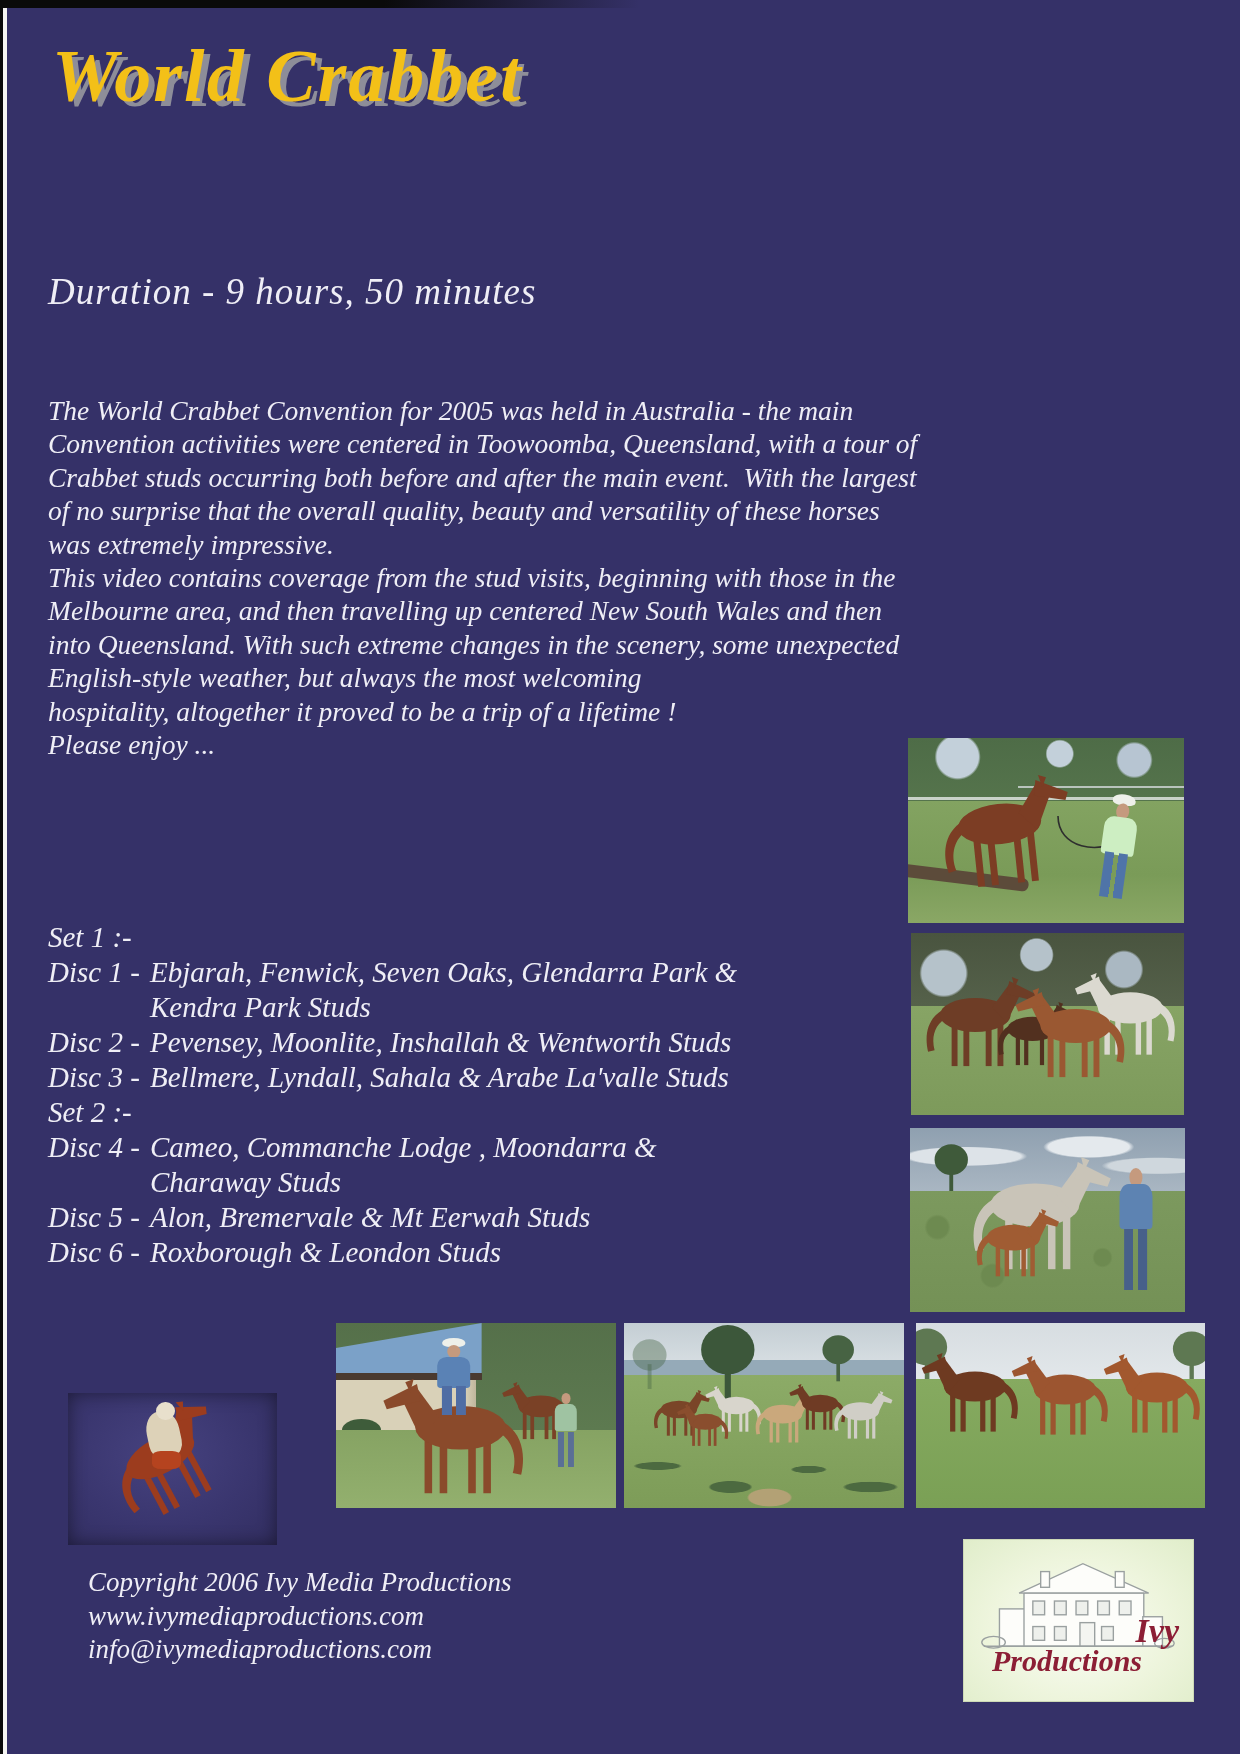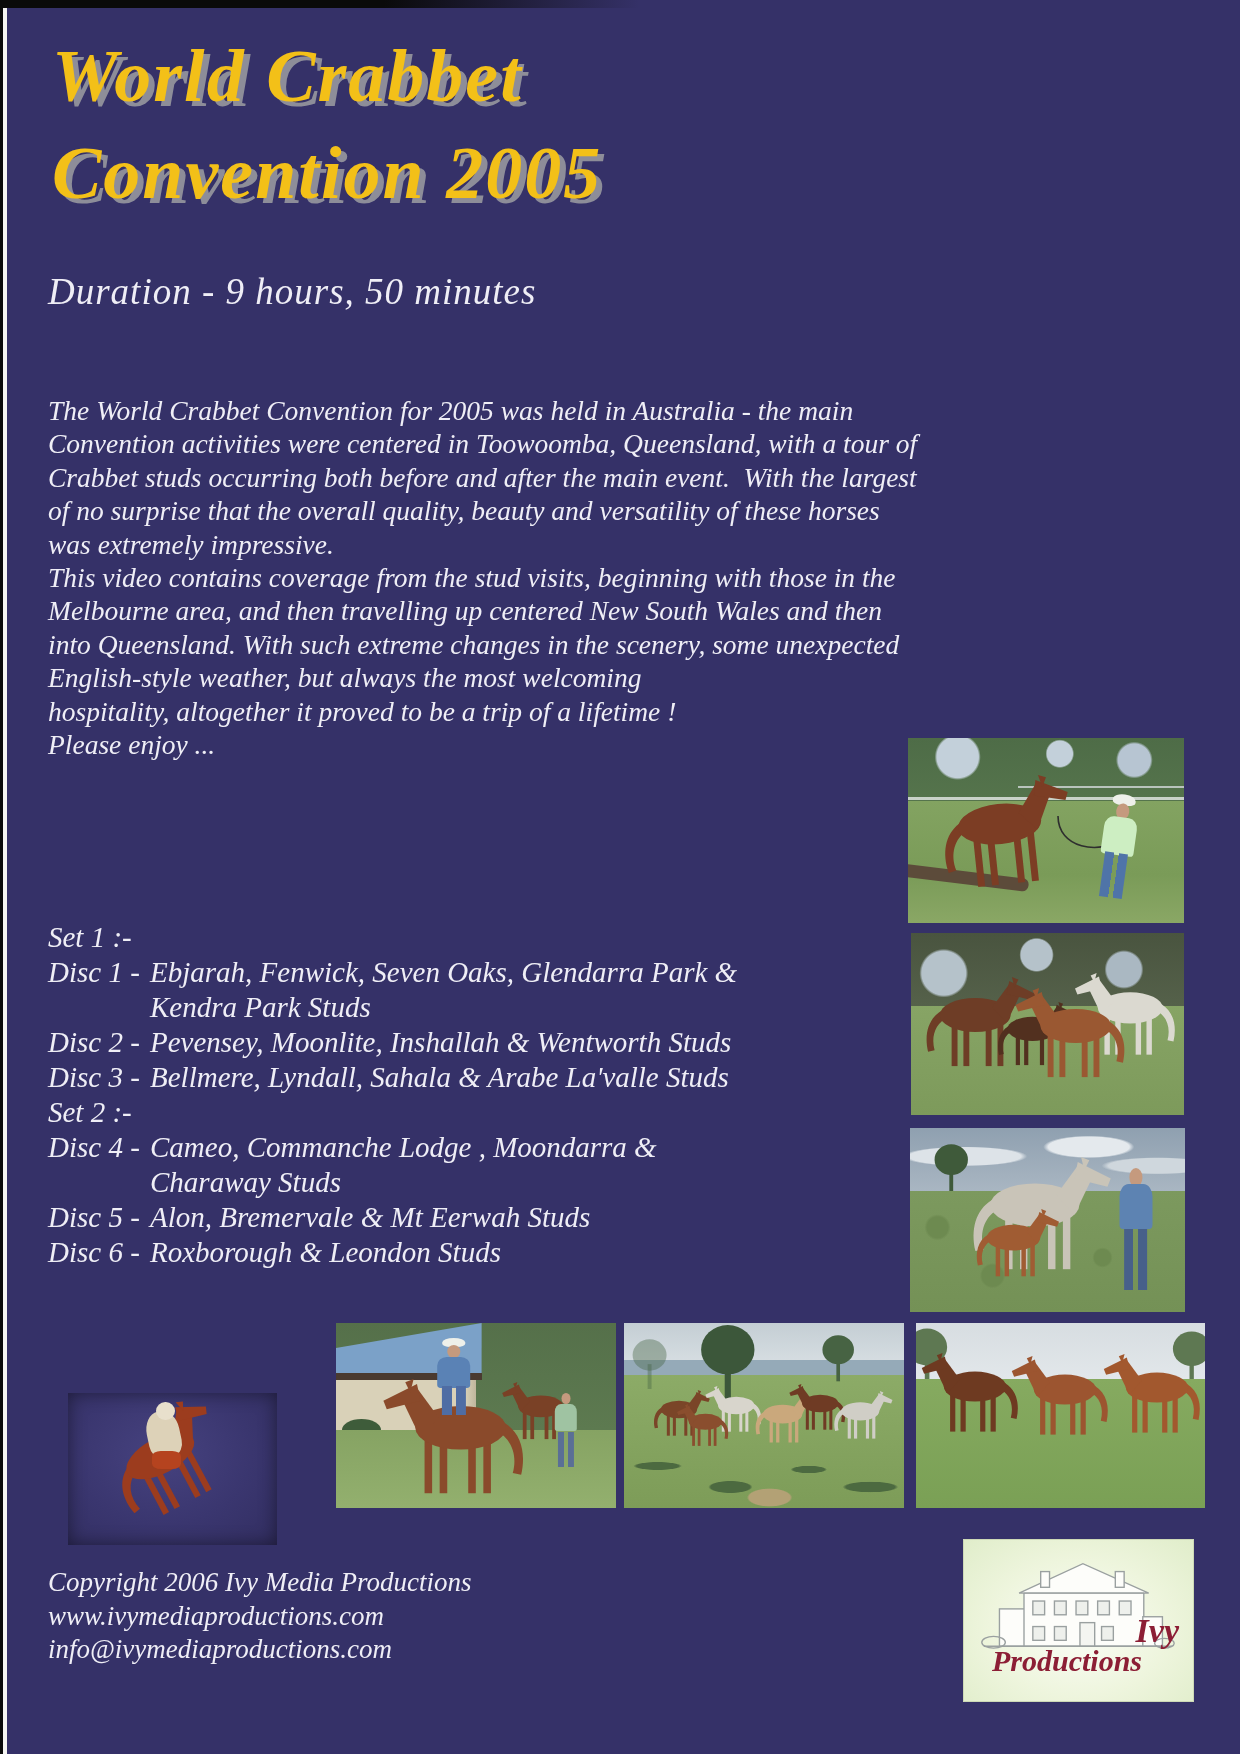--- a/index.html
+++ b/index.html
@@ -33,21 +33,21 @@
   .sets{
     position:absolute;left:48px;top:920px;
     font-size:29px;line-height:35px;color:#efeef6;
   }
   .disc-row{white-space:pre;}
   .disc-label{display:inline-block;min-width:102px;}
   .footer{
     position:absolute;left:48px;top:1566px;
     font-size:27px;line-height:33.5px;color:#efeef6;
   }
-  .footer div{white-space:pre;}
+  .footer div{white-space:pre;margin-left:40px;}
 
   
   .photo{position:absolute;overflow:hidden;background:#7e9f5e;}
   .layer{position:absolute;}
   .h{position:absolute;}
   .flip{transform:scaleX(-1);}
   .person{position:absolute;}
   .person span{position:absolute;display:block;}
   .p-hat{left:50%;transform:translateX(-50%);top:0;width:70%;height:11%;border-radius:50% 50% 35% 35%;background:#eef0ea;}
   .p-head{left:50%;transform:translateX(-50%);top:9%;width:40%;height:15%;background:#c59a7e;border-radius:50%;}
@@ -97,21 +97,21 @@
     <rect x="27" y="40" width="6" height="38"></rect>
     <ellipse cx="30" cy="26" rx="26" ry="24"></ellipse>
   </symbol>
 </svg>
 
 <div id="cover">
   <div class="edge-black"></div>
   <div class="edge-white"></div>
   <div class="edge-top"></div>
 
-  <div class="title"><div>World Crabbet</div><div>Convention 2005</div></div>
+  <div class="title"><div>World Crabbet</div></div>
 
   <div class="duration">Duration - 9 hours, 50 minutes</div>
 
   <div class="intro">
 
       <div class="intro-line">The World Crabbet Convention for 2005 was held in Australia - the main</div>
 
       <div class="intro-line">Convention activities were centered in Toowoomba, Queensland, with a tour of</div>
 
       <div class="intro-line">Crabbet studs occurring both before and after the main event.  With the largest</div>

